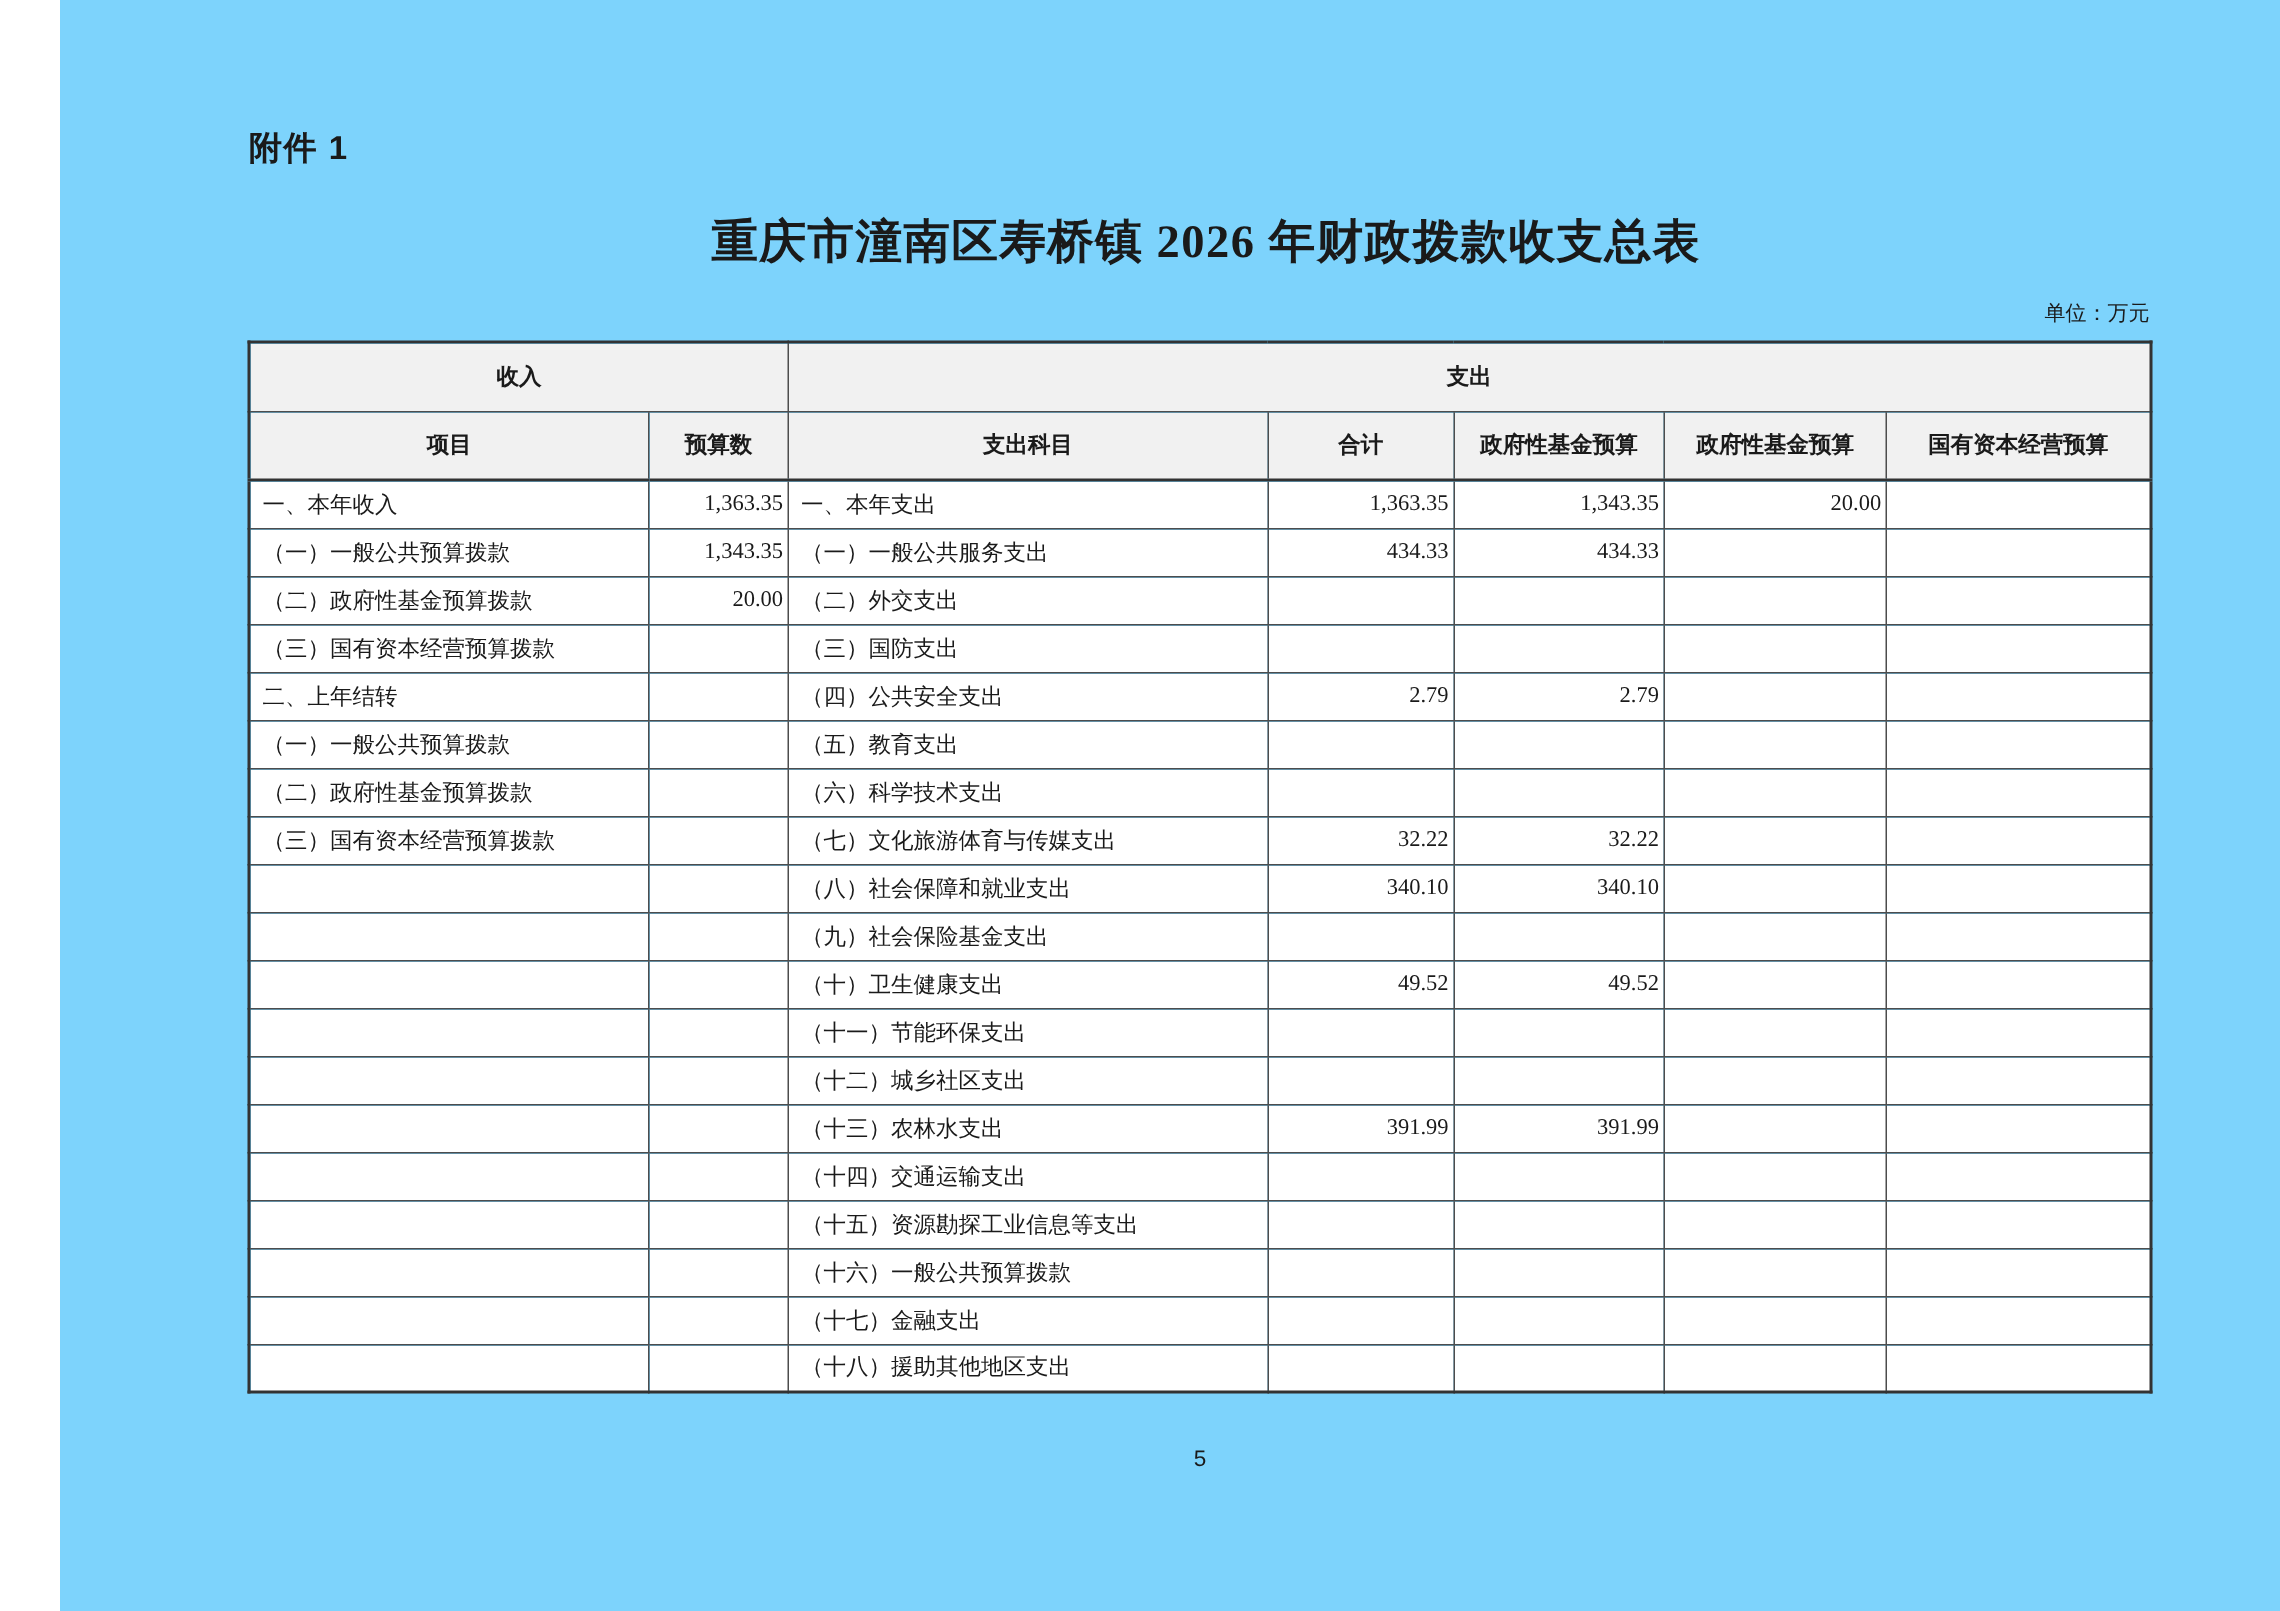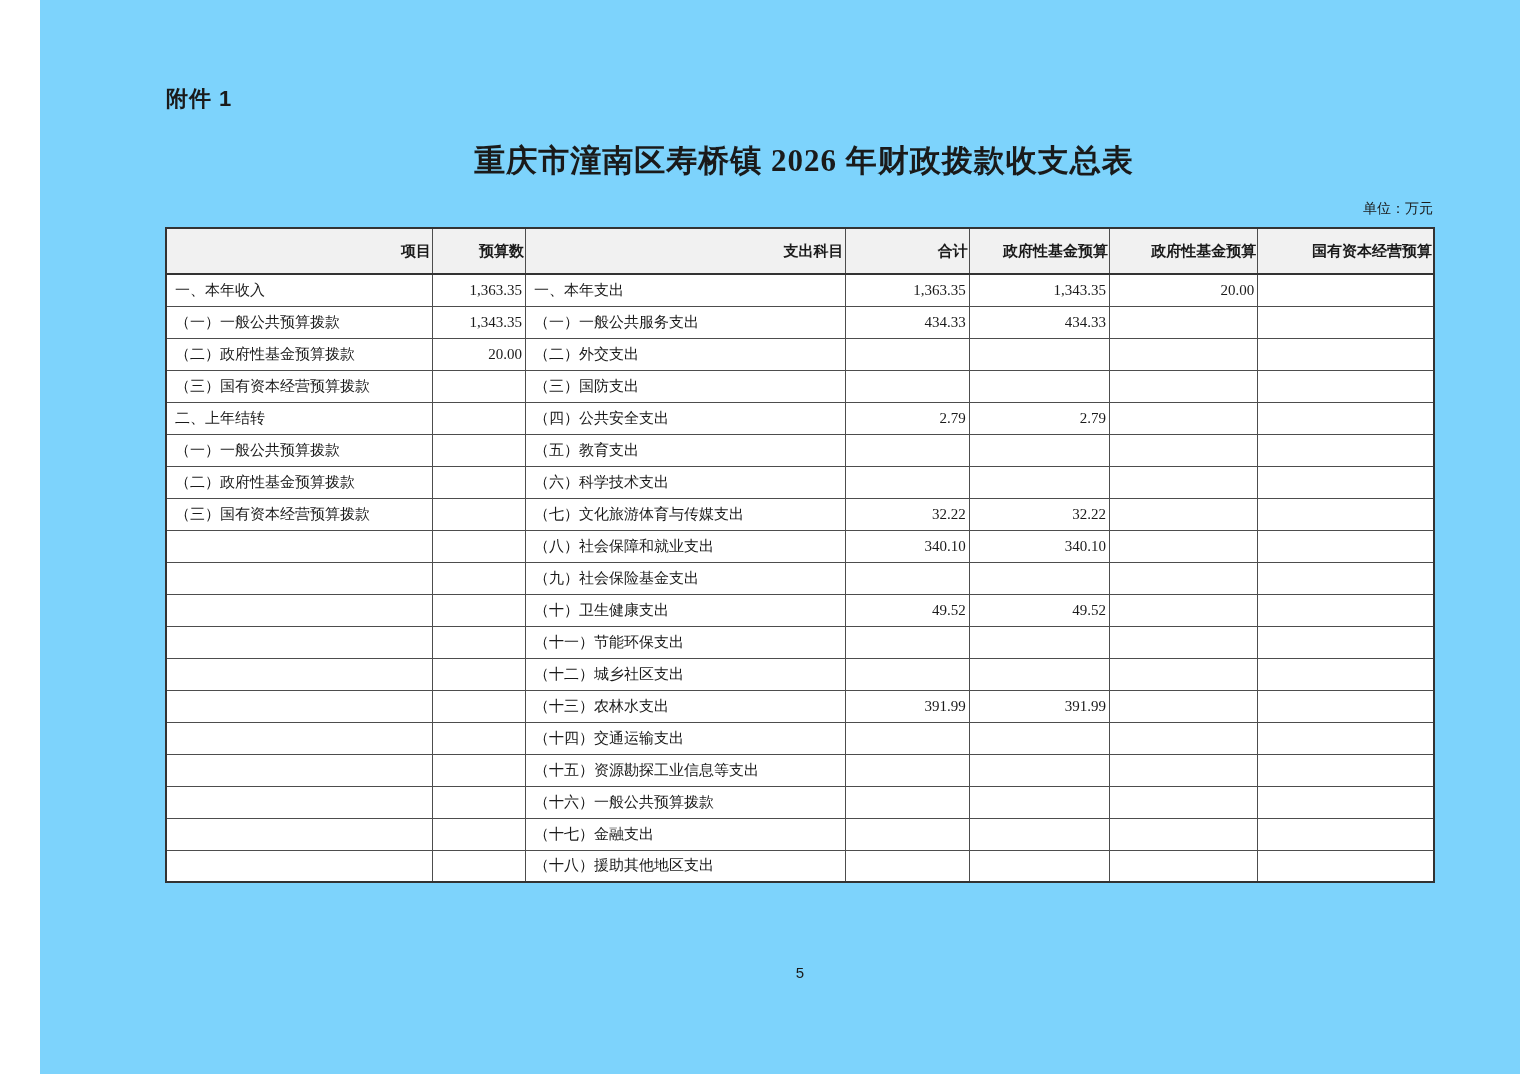--- a/index.html
+++ b/index.html
@@ -54,21 +54,21 @@
     overflow: hidden;
     white-space: nowrap;
   }
   thead th {
     background: var(--header-bg, #f1f1f1);
     font-weight: 700;
     font-size: 15px;
     height: 46px;
     text-align: center;
   }
-  thead tr.col-row th { border-bottom: 2px solid var(--outer-border, #333333); text-align: right; }
+  thead tr.col-row th { border-bottom: 2px solid var(--outer-border, #333333); }
   tbody td {
     height: 32px;
     font-size: 15px;
     padding: 0 3px;
     background: #ffffff;
   }
   td.txt { text-align: left; padding-left: 8px; }
   td.txt.section { }
   td.num { text-align: right; padding-right: 3px; }
   .page-number {
@@ -96,20 +96,24 @@
     <colgroup>
       <col style="width:266px">
       <col style="width:93px">
       <col style="width:319px">
       <col style="width:124px">
       <col style="width:140px">
       <col style="width:148px">
       <col style="width:176px">
     </colgroup>
     <thead>
+      <tr class="group-row">
+        <th colspan="2">收入</th>
+        <th colspan="5">支出</th>
+      </tr>
       <tr class="col-row">
         <th>项目</th>
         <th>预算数</th>
         <th>支出科目</th>
         <th>合计</th>
         <th>政府性基金预算</th>
         <th>政府性基金预算</th>
         <th>国有资本经营预算</th>
       </tr>
     </thead>

